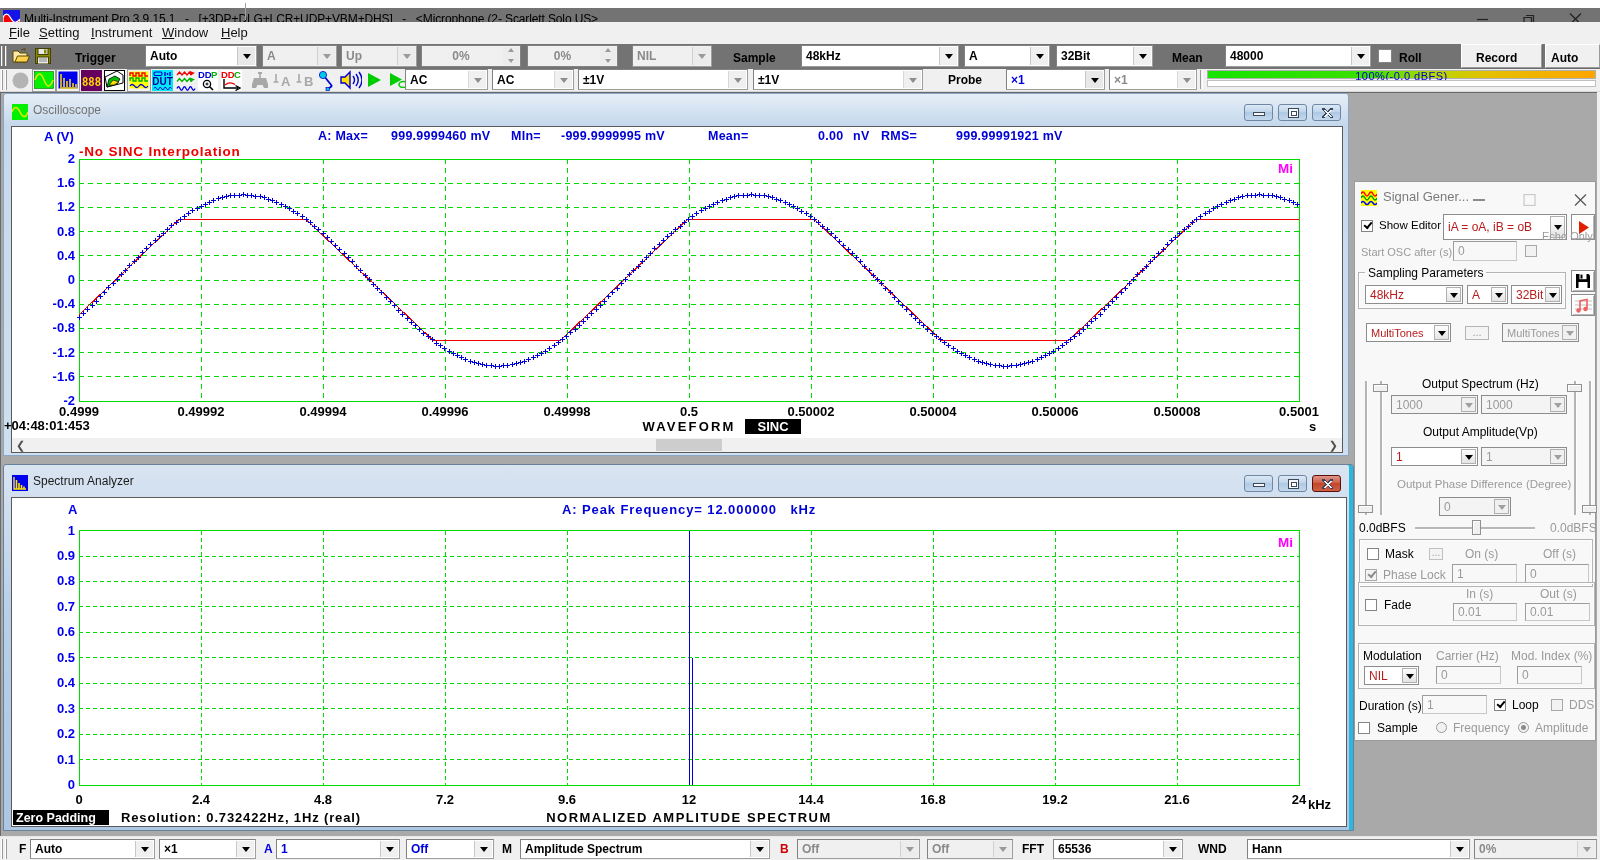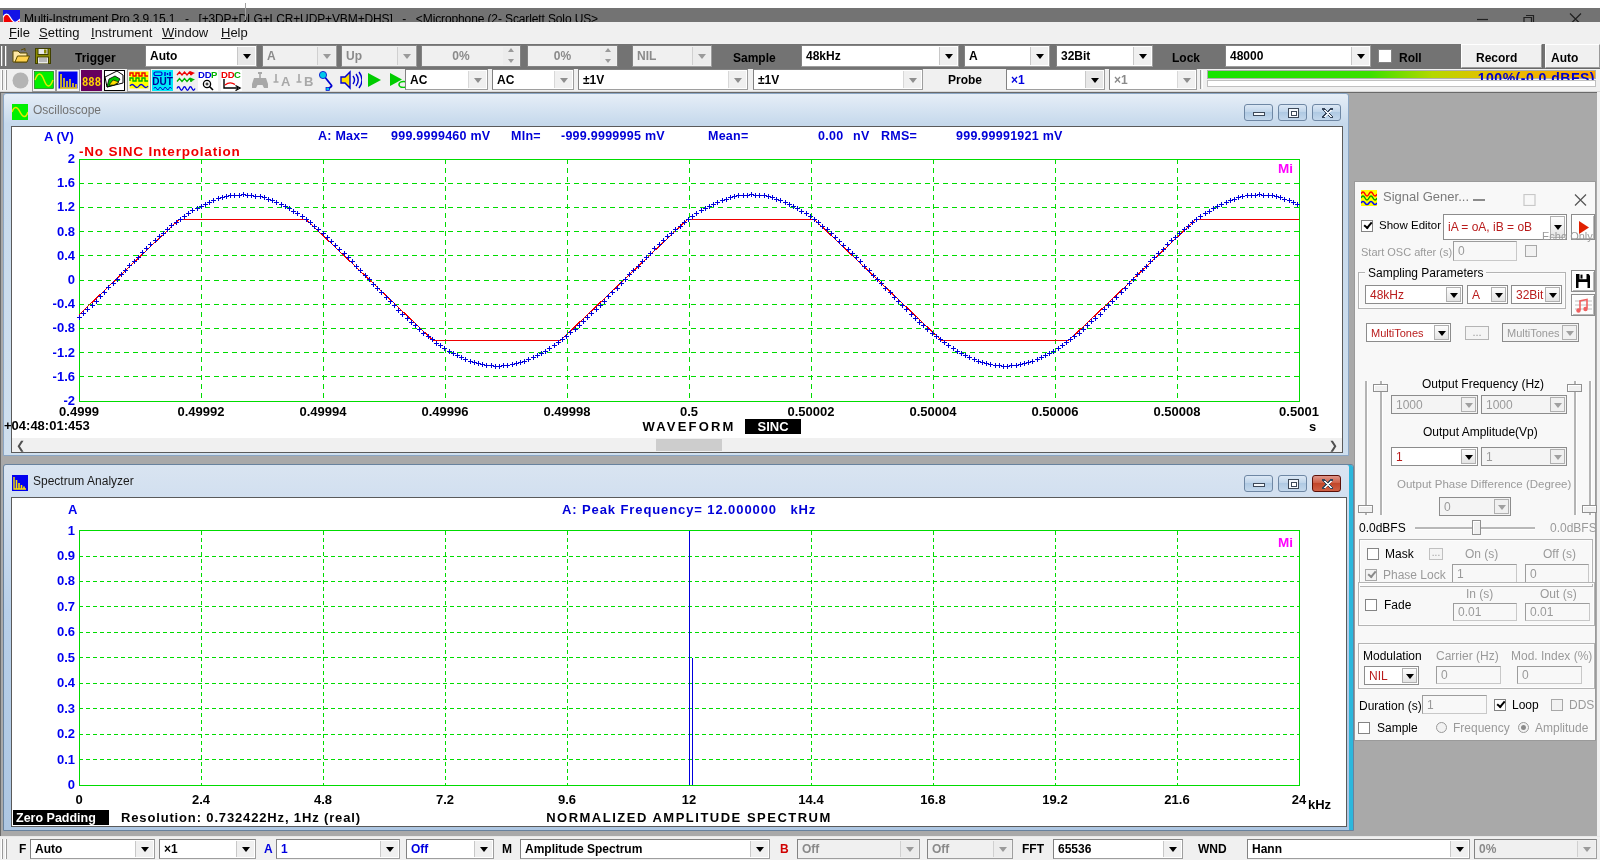--- a/index.html
+++ b/index.html
@@ -144,21 +144,21 @@
       <span class="ar"></span>
     </div>
  <div class="combo" style="left:964px;top:1px;width:86px;height:22px">
       <span class="t">A</span>
       <span class="ar"></span>
     </div>
  <div class="combo" style="left:1056px;top:1px;width:97px;height:22px">
       <span class="t">32Bit</span>
       <span class="ar"></span>
     </div>
- <div class="lbl" style="left:1172px;top:7px">Lock</div>
+ <div class="lbl" style="left:1172px;top:7px">Mean</div>
  <div class="combo" style="left:1225px;top:1px;width:146px;height:22px">
       <span class="t">48000</span>
       <span class="ar"></span>
     </div>
  <div class="cbx" style="left:1378px;top:5px;width:14px;height:14px"></div>
  <div class="lbl" style="left:1399px;top:7px">Roll</div>
  <div class="abs" style="left:1461px;top:0px;width:81px;height:24px;background:#f0f0f0;border:1px solid #9a9a9a;border-top-color:#fff;border-left-color:#fff;box-shadow:1px 1px 0 #6a6a6a"></div>
  <div class="lbl" style="left:1476px;top:7px">Record</div>
  <div class="abs" style="left:1545px;top:0px;width:55px;height:24px;background:#f0f0f0;border:1px solid #9a9a9a;border-top-color:#fff;border-left-color:#fff;box-shadow:1px 1px 0 #6a6a6a"></div>
  <div class="lbl" style="left:1551px;top:7px">Auto</div>
@@ -280,21 +280,21 @@
  <div class="lbl" style="left:948px;top:4px">Probe</div>
  <div class="combo blue" style="left:1006px;top:0px;width:99px;height:21px">
       <span class="t">×1</span>
       <span class="ar" style="background:#e8e8e8"></span>
     </div>
  <div class="combo" style="left:1109px;top:0px;width:88px;height:21px">
       <span class="t" style="color:#8a8a8a">×1</span>
       <span class="ar flat"></span>
     </div>
  <div class="abs" style="left:1207px;top:1px;width:389px;height:9px;border:1px solid #b0b0b0;background:linear-gradient(90deg,#16e400,#3ce000 42%,#b4d800 58%,#e4c000 72%,#ffa500)">
-   <div style="position:absolute;left:0;top:-1px;width:100%;text-align:right;font-size:14px;font-weight:bold;color:#0000cc;letter-spacing:.5px">100%(-0.0 dBFS)</div>
+   <div style="position:absolute;left:0;top:-1px;width:100%;text-align:center;font-size:11px;font-weight:normal;color:#0000cc;letter-spacing:.5px">100%(-0.0 dBFS)</div>
  </div>
  <div class="abs" style="left:1207px;top:11px;width:389px;height:7px;border:1px solid #c0c0c0;background:#fff"></div>
  <div class="abs" style="left:1200px;top:1px;width:3px;height:19px;border-left:1px solid #9a9a9a;border-right:1px solid #fff"></div>
 </div>
 
 <div id="mdi"></div>
 <div class="abs" style="left:1597px;top:92px;width:3px;height:744px;background:#f0f0f0"></div>
 
 <div class="win" id="scopewin" style="left:3px;top:93px;width:1346px;height:363px;background:linear-gradient(#e6eef7,#c6d9ec 30px,#cfdfee);border:1px solid #8ba6c4">
  <div class="abs" style="left:0;top:324px;font-size:13px;font-weight:bold;color:#000;z-index:5">+04:48:01:453</div>
@@ -533,21 +533,21 @@
  <div class="scombo" style="left:11px;top:141px;width:85px;height:19px">
       <span class="t" style="font-size:11px">MultiTones</span>
       <span class="ar"></span>
     </div>
  <div class="abs" style="left:110px;top:144px;width:24px;height:14px;background:#f4f4f4;border:1px solid #b4b4b4;font-size:11px;color:#9a9a9a;text-align:center;line-height:10px">...</div>
  <div class="scombo dis" style="left:147px;top:141px;width:77px;height:19px">
       <span class="t" style="font-size:11px">MultiTones</span>
       <span class="ar"></span>
     </div>
 
- <div class="sg-lbl" style="left:67px;top:195px">Output Frequency (Hz)</div>
+ <div class="sg-lbl" style="left:67px;top:195px">Output Spectrum (Hz)</div>
  <div id="sliders">
       <div class="abs" style="left:10px;top:199px;width:2px;height:134px;background:#b4b4b4;box-shadow:1px 0 0 #fff"></div>
       <div class="abs" style="left:25px;top:199px;width:2px;height:134px;background:#b4b4b4;box-shadow:1px 0 0 #fff"></div>
       <div class="abs" style="left:219px;top:199px;width:2px;height:134px;background:#b4b4b4;box-shadow:1px 0 0 #fff"></div>
       <div class="abs" style="left:234px;top:199px;width:2px;height:134px;background:#b4b4b4;box-shadow:1px 0 0 #fff"></div>
       <div class="abs" style="left:18px;top:202px;width:15px;height:8px;background:#f0f0f0;border:1px solid #909090;box-shadow:inset 1px 1px 0 #fff"></div>
       <div class="abs" style="left:212px;top:202px;width:15px;height:8px;background:#f0f0f0;border:1px solid #909090;box-shadow:inset 1px 1px 0 #fff"></div>
       <div class="abs" style="left:3px;top:323px;width:15px;height:8px;background:#f0f0f0;border:1px solid #909090;box-shadow:inset 1px 1px 0 #fff"></div>
       <div class="abs" style="left:227px;top:323px;width:15px;height:8px;background:#f0f0f0;border:1px solid #909090;box-shadow:inset 1px 1px 0 #fff"></div>
     </div>

